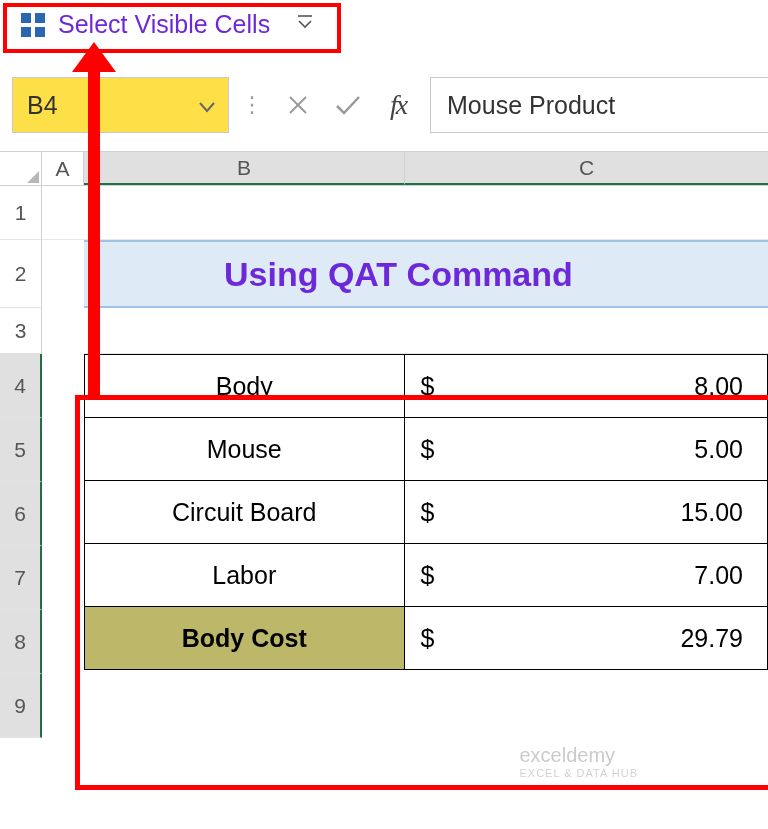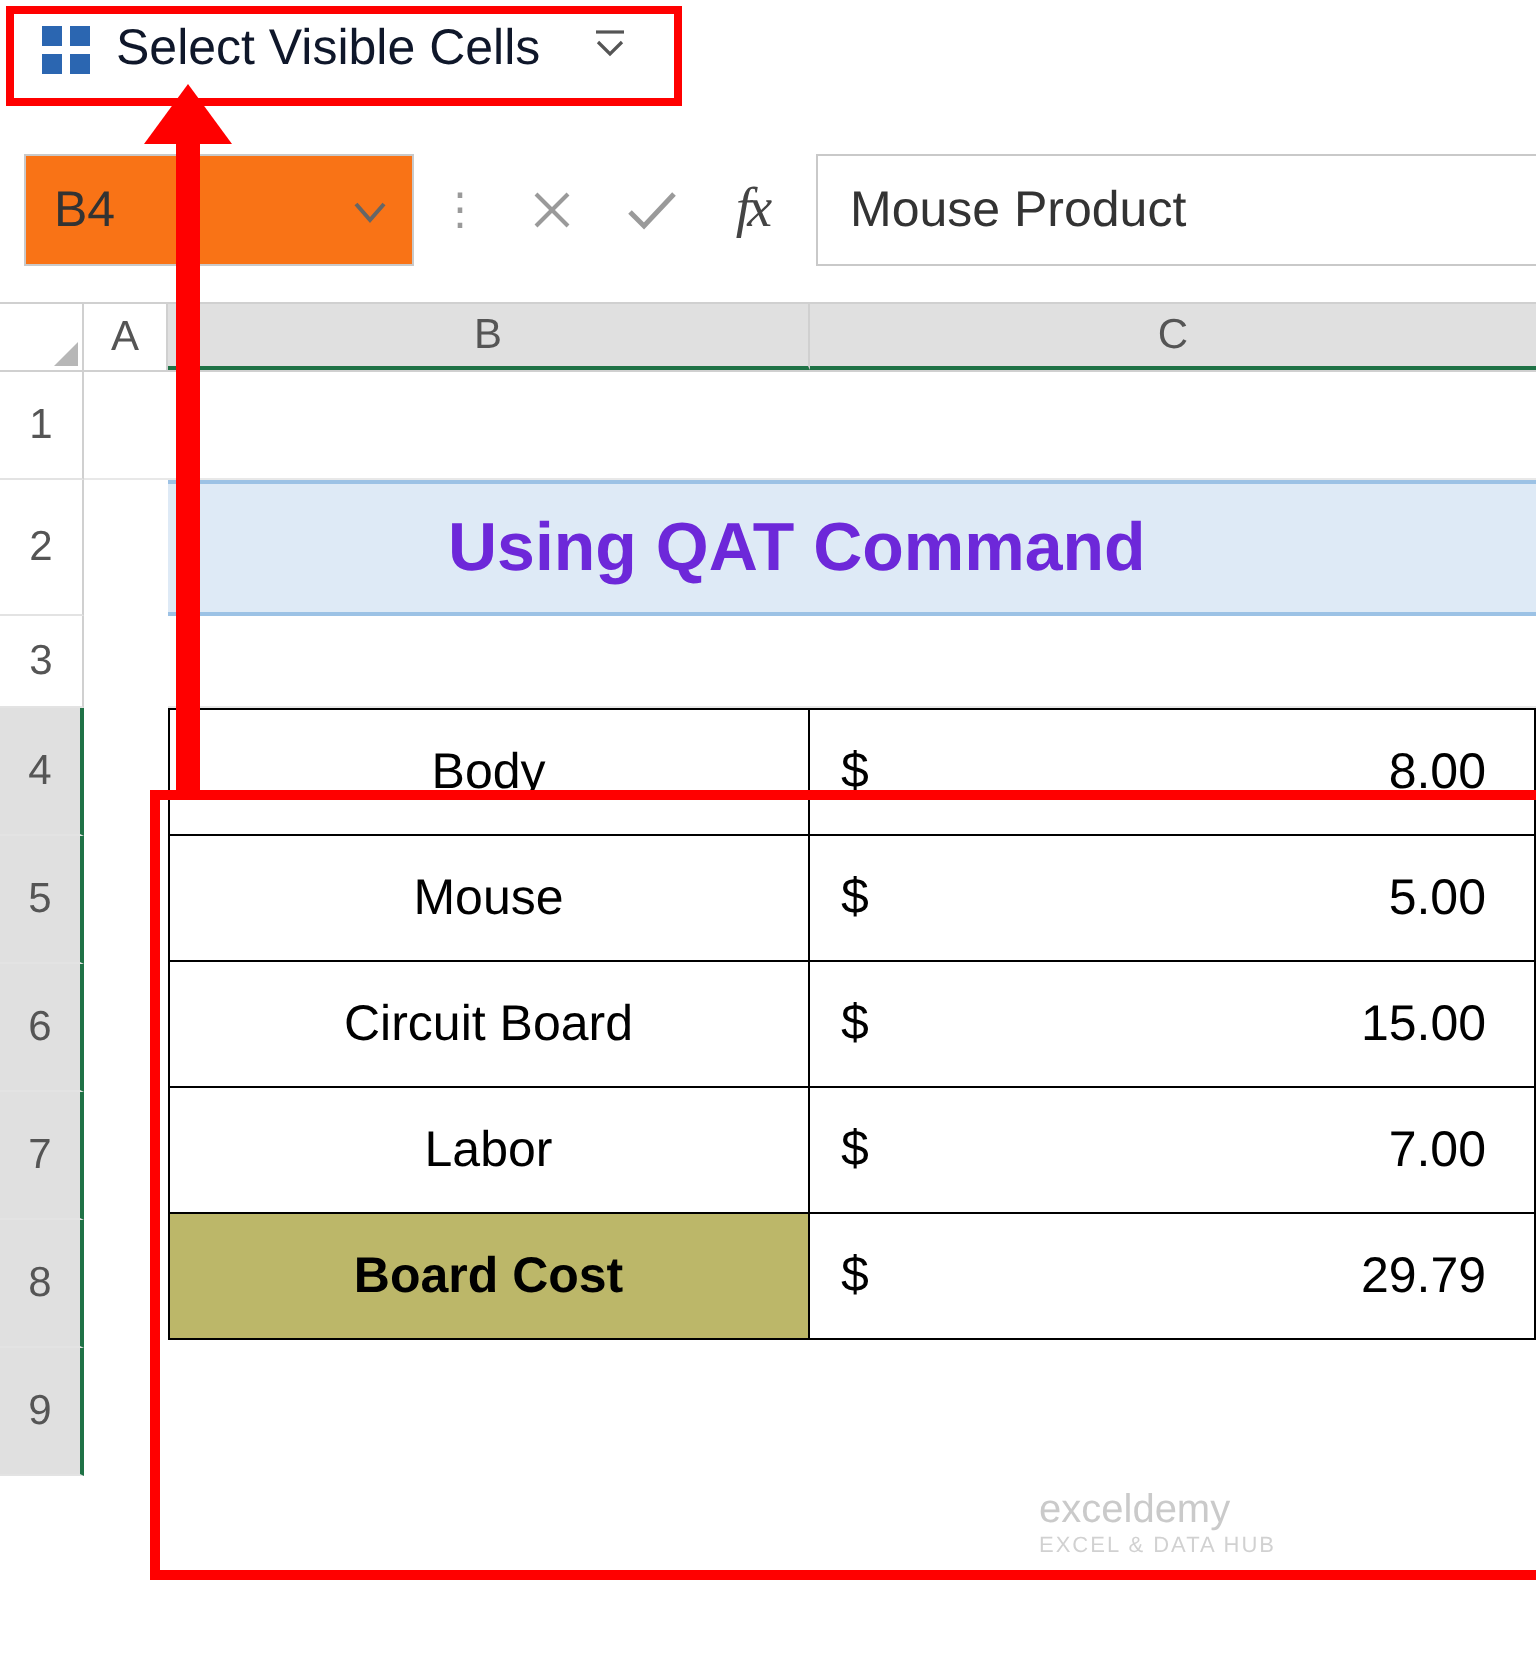--- a/index.html
+++ b/index.html
@@ -18,21 +18,21 @@
     align-items: center;
     padding: 6px 10px 6px 14px;
     gap: 14px;
     background: #fff;
   }
   .qat-btn {
     display: inline-flex;
     align-items: center;
     gap: 12px;
     font-size: 25px;
-    color: #0f172a;
+    color: #6d28d9;
     padding: 4px 6px;
   }
   .qat-icon svg { display:block; }
   .qat-customize {
     color:#555;
     font-size:18px;
     padding:4px 6px;
   }
 
   
@@ -47,23 +47,23 @@
   
   .formula-row {
     display:flex;
     align-items:stretch;
     gap:4px;
     margin-top:28px;
     padding-left:12px;
     height:56px;
   }
   .namebox {
-    width:195px;
+    width:217px;
     border:1px solid #c9c9c9;
-    background:#f97316;
+    background:#fde047;
     display:flex;
     align-items:center;
     justify-content:space-between;
     padding:0 12px 0 14px;
     font-size:25px;
     color:#333;
   }
   .namebox-chevron { color:#555; }
   .fb-sep {
     display:flex;
@@ -338,21 +338,21 @@
         </div>
       </div>
       <div class="dtrow">
         <div class="dtcell labelcell">Labor</div>
         <div class="dtcell moneycell">
           <span class="dollar">$</span>
           <span class="val">7.00</span>
         </div>
       </div>
       <div class="dtrow totalrow">
-        <div class="dtcell labelcell">Board Cost</div>
+        <div class="dtcell labelcell">Body Cost</div>
         <div class="dtcell moneycell">
           <span class="dollar">$</span>
           <span class="val">29.79</span>
         </div>
       </div>
     </div>
   </div>
 </div>
 
 <div class="red-box-table"></div>

